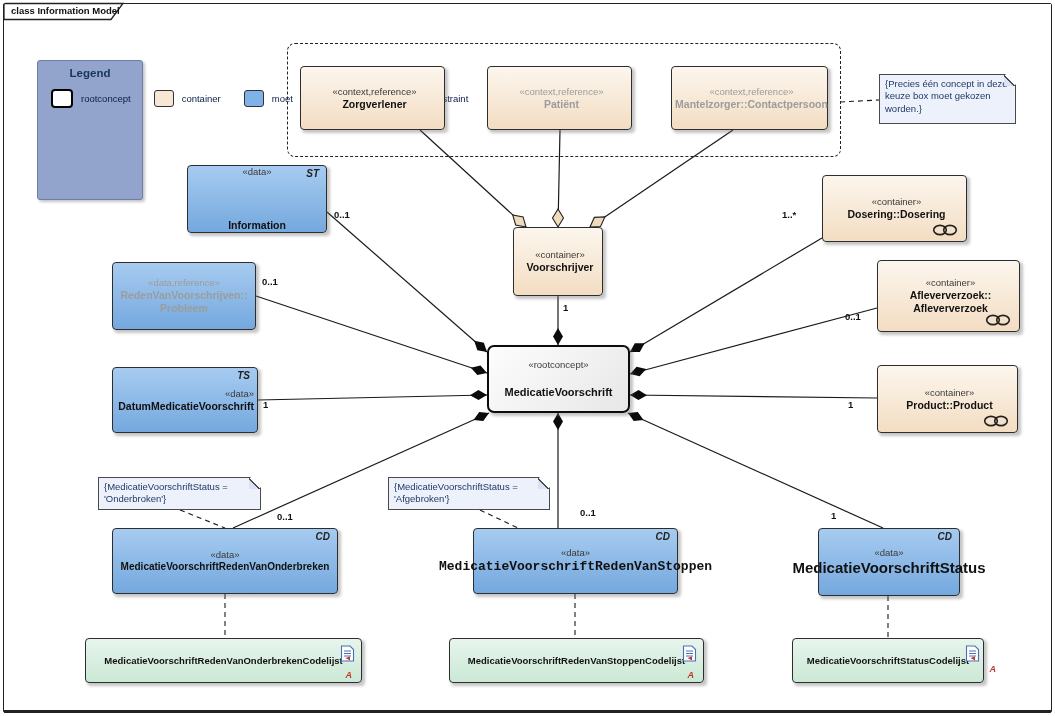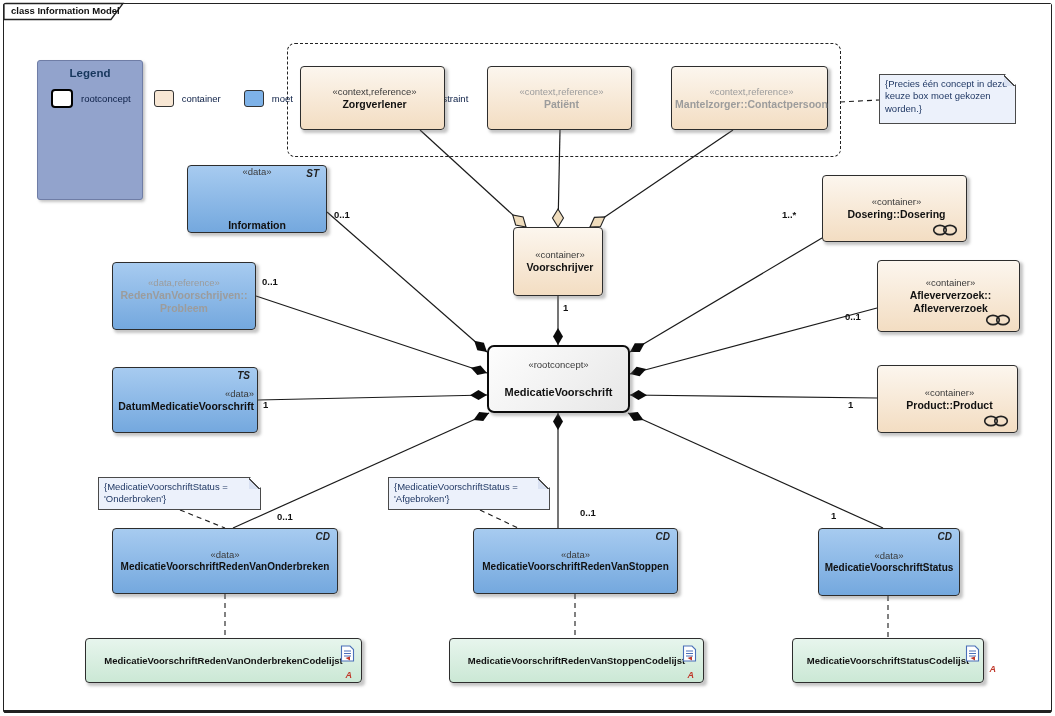--- a/index.html
+++ b/index.html
@@ -204,26 +204,26 @@
   </div>
 
   <div class="uml blue" style="left:112px;top:528px;width:226px;height:66px;">
     <span class="tag">CD</span>
     <div class="stereo">«data»</div>
     <div class="cname" style="font-size:10px;">MedicatieVoorschriftRedenVanOnderbreken</div>
   </div>
   <div class="uml blue" style="left:473px;top:528px;width:205px;height:66px;">
     <span class="tag">CD</span>
     <div class="stereo">«data»</div>
-    <div class="cname" style="font-size:10px;">MedicatieVoorschriftRedenVanStoppen</div>
+    <div class="cname" style="font-size:13px;font-family:Liberation Mono, monospace;">MedicatieVoorschriftRedenVanStoppen</div>
   </div>
   <div class="uml blue" style="left:818px;top:528px;width:142px;height:68px;">
     <span class="tag">CD</span>
     <div class="stereo">«data»</div>
-    <div class="cname" style="font-size:10px;">MedicatieVoorschriftStatus</div>
+    <div class="cname" style="font-size:15px;">MedicatieVoorschriftStatus</div>
   </div>
 
   <div class="uml green codelist-box" style="left:85px;top:638px;width:277px;height:45px;">
     <span class="cl-name">MedicatieVoorschriftRedenVanOnderbrekenCodelijst</span>
     <svg class="doc-icon" width="15" height="17" viewBox="0 0 15 17">
       <path d="M1.5 1 h8.5 l3.5 3.5 v11.5 h-12 z" fill="#fff" stroke="#4A6FB8" stroke-width="1.1"></path>
       <line x1="4" y1="6" x2="11" y2="6" stroke="#4A6FB8"></line>
         <line x1="4" y1="8.5" x2="11" y2="8.5" stroke="#4A6FB8"></line>
       <line x1="4" y1="11" x2="11" y2="11" stroke="#4A6FB8"></line>
       <polygon points="10,15.5 5.5,13 10,11.5" fill="#C0392B"></polygon>

